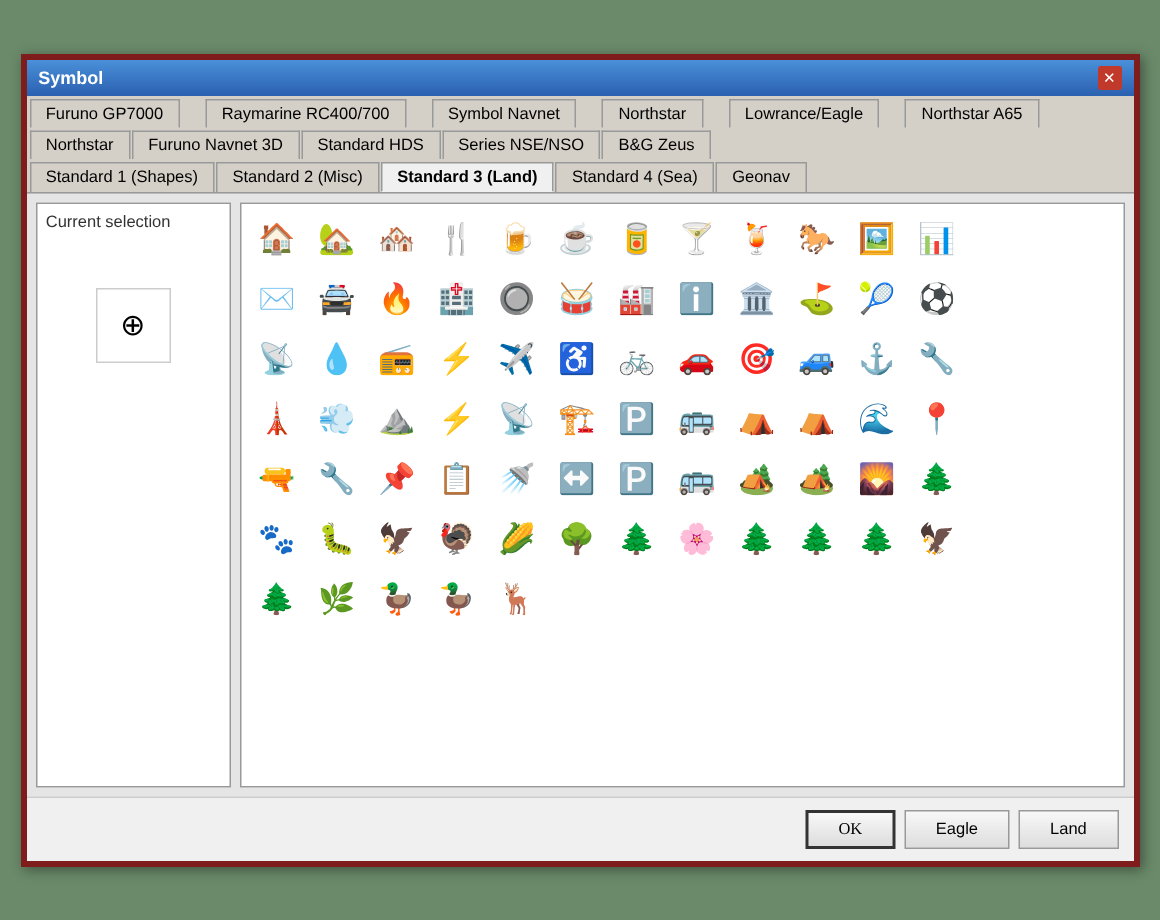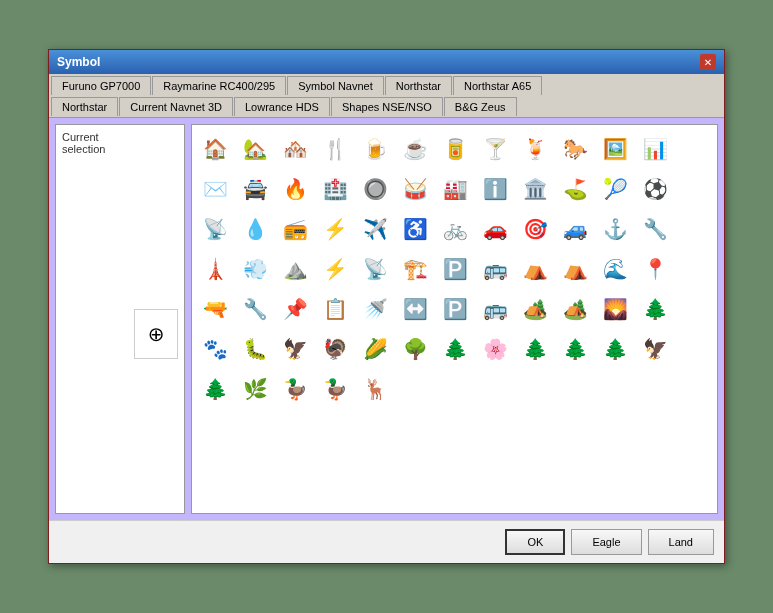--- a/index.html
+++ b/index.html
@@ -7,23 +7,23 @@
       font-family: 'Segoe UI', Tahoma, Geneva, Verdana, sans-serif;
       font-size: 11px;
       background: #6a8a6a;
       display: flex;
       align-items: center;
       justify-content: center;
       width: 773px;
       height: 613px;
     }
     .dialog {
-      width: 677px;
-      background: #c4b5fd;
-      border: 1px solid #7f1d1d;
+      width: 746px;
+      background: #e5e5e5;
+      border: 4px solid #7f1d1d;
       box-shadow: 2px 2px 8px rgba(0,0,0,0.4);
     }
     .title-bar {
       background: linear-gradient(to bottom, #4a90d9, #2a60b0);
       color: white;
       padding: 4px 8px;
       display: flex;
       justify-content: space-between;
       align-items: center;
       font-size: 12px;
@@ -71,21 +71,21 @@
       padding: 6px;
       gap: 6px;
     }
     .selection-panel {
       width: 130px;
       min-height: 390px;
       border: 1px solid #999;
       background: white;
       padding: 6px;
       display: flex;
-      flex-direction: row;
+      flex-direction: column;
       align-items: center;
     }
     .selection-label {
       font-size: 11px;
       color: #333;
       margin-bottom: 8px;
       align-self: flex-start;
     }
     .selection-preview {
       width: 50px;
@@ -133,45 +133,54 @@
       cursor: pointer;
       font-size: 11px;
       min-width: 60px;
     }
     .btn:disabled {
       color: #999;
       cursor: default;
     }
     .btn.default {
       border: 2px solid #333;
+      font-family: Liberation Serif, serif;
     }
   </style>
 </head>
 <body>
 
 <div class="dialog">
   <div class="title-bar">
     <span>Symbol</span>
     <button class="title-bar-close">✕</button>
   </div>
 
   <div class="tabs-row" id="tabs-container">
-  <div style="display: flex; flex-wrap: wrap; width: 100%; gap: 1px; margin-bottom: 1px;">
+  <div style="display: flex; flex-wrap: wrap; width: 100%; gap: 17px; margin-bottom: 1px;">
         <div class="tab">Furuno GP7000</div>
-        <div class="tab">Raymarine RC400/295</div>
+        <div class="tab">Raymarine RC400/700</div>
         <div class="tab">Symbol Navnet</div>
         <div class="tab">Northstar</div>
+        <div class="tab">Lowrance/Eagle</div>
         <div class="tab">Northstar A65</div>
       </div>
       <div style="display: flex; flex-wrap: wrap; width: 100%; gap: 1px; margin-bottom: 1px; align-items: flex-end;">
         <div class="tab">Northstar</div>
-        <div class="tab">Current Navnet 3D</div>
-        <div class="tab">Lowrance HDS</div>
-        <div class="tab">Shapes NSE/NSO</div>
+        <div class="tab">Furuno Navnet 3D</div>
+        <div class="tab">Standard HDS</div>
+        <div class="tab">Series NSE/NSO</div>
         <div class="tab">B&amp;G Zeus</div>
+      </div>
+      <div style="display: flex; flex-wrap: wrap; width: 100%; gap: 1px;">
+        <div class="tab">Standard 1 (Shapes)</div>
+        <div class="tab">Standard 2 (Misc)</div>
+        <div class="tab active">Standard 3 (Land)</div>
+        <div class="tab">Standard 4 (Sea)</div>
+        <div class="tab">Geonav</div>
       </div>
     </div>
 
   <div class="content-area">
     <div class="selection-panel">
       <div class="selection-label">Current selection</div>
       <div class="selection-preview">
         <span>⊕</span>
       </div>
     </div>

